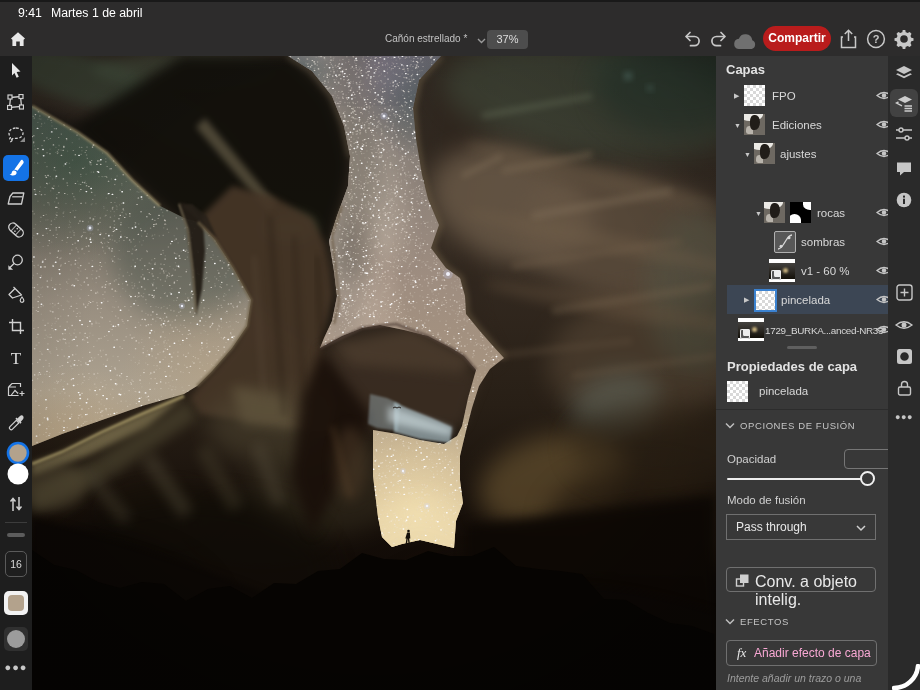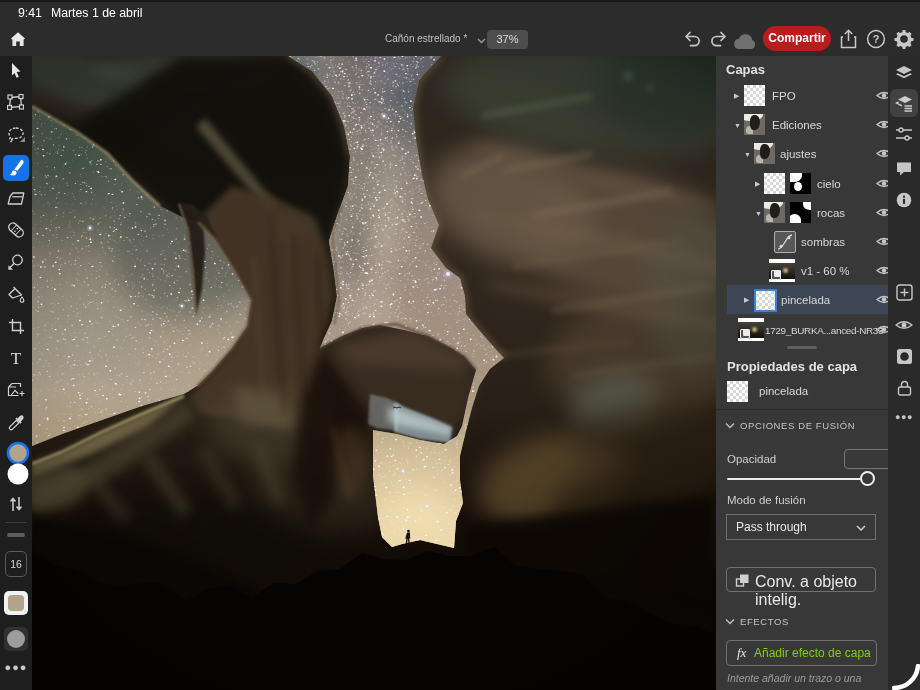--- a/index.html
+++ b/index.html
@@ -405,30 +405,20 @@
       <span class="ph" style="left:27px;">
         <i></i>
       </span>
       <span class="lname" style="left:53px;">ajustes</span>
       <svg class="eye" width="16" height="13" viewBox="0 0 16 13">
         <path d="M1 6.5 Q8 0.5 15 6.5 Q8 12.5 1 6.5 Z" stroke="#c6c6c6" stroke-width="1.3" fill="none"></path>
         <circle cx="8" cy="6.5" r="2.2" fill="#c6c6c6"></circle>
       </svg>
     </div>
 
-  <div class="row" style="top:113px;">
-      <span class="tri" style="left:28px;">▶</span>
-      <span class="chk" style="left:37px;"></span>
-      <span class="msk1" style="left:63px;"></span>
-      <span class="lname" style="left:90px;">cielo</span>
-      <svg class="eye" width="16" height="13" viewBox="0 0 16 13">
-        <path d="M1 6.5 Q8 0.5 15 6.5 Q8 12.5 1 6.5 Z" stroke="#c6c6c6" stroke-width="1.3" fill="none"></path>
-        <circle cx="8" cy="6.5" r="2.2" fill="#c6c6c6"></circle>
-      </svg>
-    </div>
 
   <div class="row" style="top:142px;">
       <span class="tri" style="left:28px;">▼</span>
       <span class="ph" style="left:37px;">
         <i></i>
       </span>
       <span class="msk2" style="left:63px;"></span>
       <span class="lname" style="left:90px;">rocas</span>
       <svg class="eye" width="16" height="13" viewBox="0 0 16 13">
         <path d="M1 6.5 Q8 0.5 15 6.5 Q8 12.5 1 6.5 Z" stroke="#c6c6c6" stroke-width="1.3" fill="none"></path>
@@ -509,21 +499,21 @@
         <rect x="1.5" y="6" width="7" height="7" fill="none" stroke="#cfcfcf" stroke-width="1.4"></rect>
       </svg>
     <span style="position:absolute;left:28px;top:5px;font-size:16px;color:#e8e8e8;">Conv. a objeto intelig.</span>
   </div>
   <svg style="position:absolute;left:9px;top:562px;" width="10" height="7" viewBox="0 0 10 7">
       <path d="M1 1.5 L5 5.5 L9 1.5" stroke="#bdbdbd" stroke-width="1.5" fill="none"></path>
     </svg>
   <div style="position:absolute;left:24px;top:560px;font-size:9.5px;letter-spacing:0.6px;color:#c4c4c4;">EFECTOS</div>
   <div style="position:absolute;left:10px;top:584px;width:151px;height:26px;border:1px solid #707070;border-radius:4px;">
     <span style="position:absolute;left:10px;top:4px;font-size:13px;font-style:italic;color:#e8e8e8;font-family:'Liberation Serif',serif;">fx</span>
-    <span style="position:absolute;left:27px;top:5px;font-size:12px;color:#84cc16;">Añadir efecto de capa</span>
+    <span style="position:absolute;left:27px;top:5px;font-size:12px;color:#f9a8d4;">Añadir efecto de capa</span>
   </div>
   <div style="position:absolute;left:11px;top:616px;font-size:10.5px;font-style:italic;color:#9d9d9d;">Intente añadir un trazo o una</div>
 </div>
 <div class="strip" id="strip">
   <svg style="position:absolute;left:7px;top:9px;" width="18" height="16" viewBox="0 0 18 16">
       <path d="M9 1 L17 5 L9 9 L1 5 Z" fill="#c6c6c6"></path>
       <path d="M2.8 8.2 L1 9.2 L9 13.2 L17 9.2 L15.2 8.2 L9 11.3 Z" fill="#c6c6c6"></path>
     </svg>
   <div style="position:absolute;left:2px;top:33px;width:28px;height:28px;background:#424242;border-radius:6px;"></div>
   <svg style="position:absolute;left:7px;top:39px;" width="18" height="17" viewBox="0 0 18 17">

